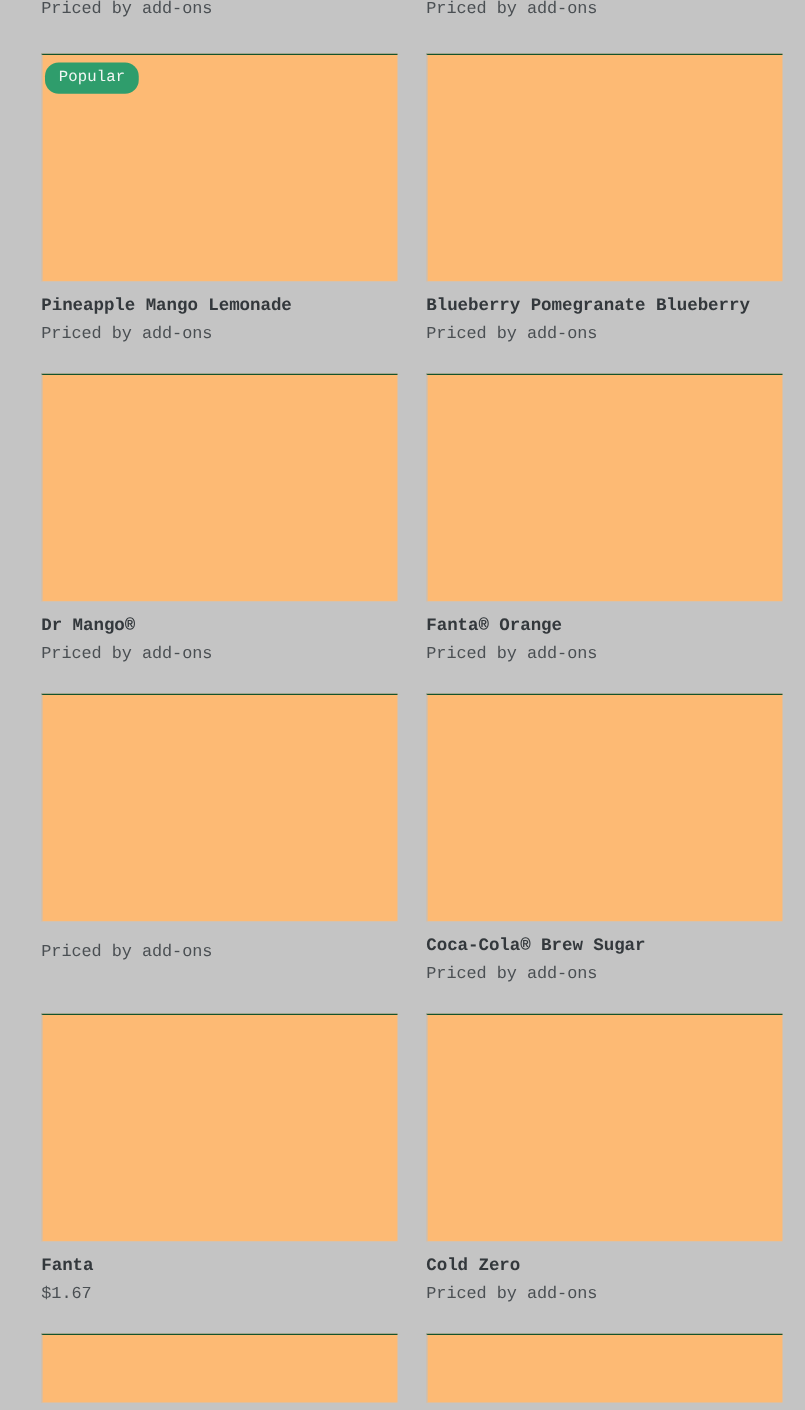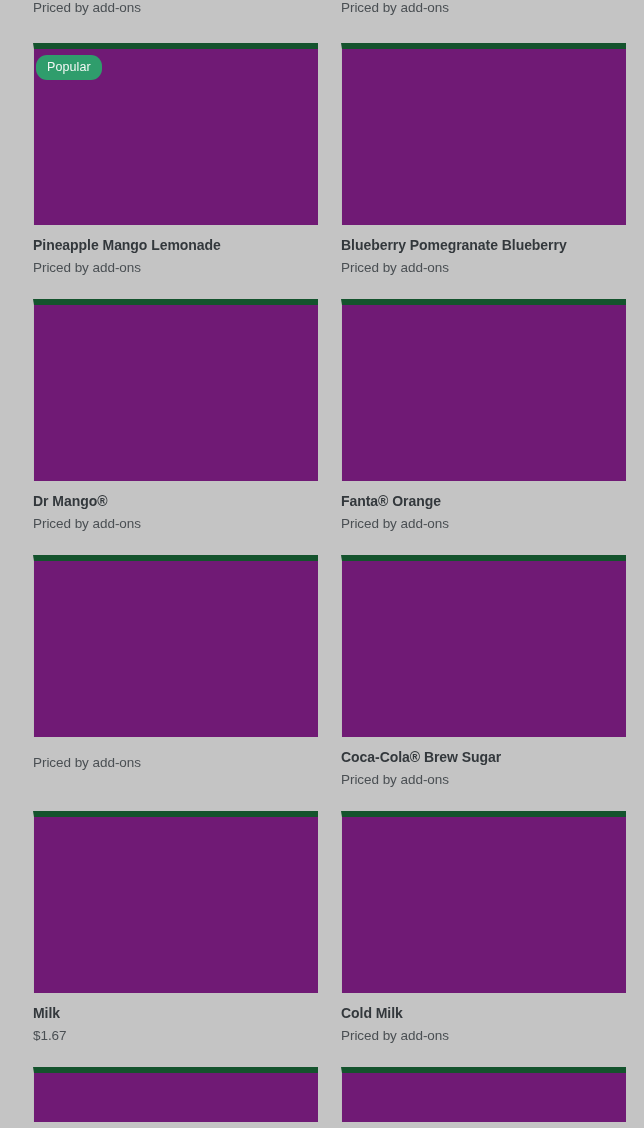--- a/index.html
+++ b/index.html
@@ -18,35 +18,36 @@
 
   #menu-grid {
     position: relative;
     width: 644px;
     padding: 0 33px 4px 33px;
     display: grid;
     grid-template-columns: 285px 285px;
     column-gap: 23px;
     row-gap: 0;
     align-content: start;
+    font-family: Liberation Mono, monospace;
   }
 
   
   .card {
     position: relative;
     width: 285px;
     cursor: pointer;
   }
 
   .card-media {
     position: relative;
     width: 285px;
     height: 182px;
-    background: #701a75;
-    border-top: 6px solid #14532d;
+    background: #fdba74;
+    border-top: 1px solid #14532d;
     border-left: 1px solid #c0c0c0;
     overflow: hidden;
   }
 
   .card-badge {
     position: absolute;
     top: 6px;
     left: 2px;
     background: #2f9d6c;
     color: #f2f7f4;
@@ -160,30 +161,30 @@
       <div class="card-title">Coca-Cola® Brew Sugar</div>
       <div class="card-sub">Priced by add-ons</div>
     </div>
   </div>
 
   <div class="card">
     <div class="card-media">
       
     </div>
     <div class="card-body">
-      <div class="card-title">Milk</div>
+      <div class="card-title">Fanta</div>
       <div class="card-sub">$1.67</div>
     </div>
   </div>
   <div class="card">
     <div class="card-media">
       
     </div>
     <div class="card-body">
-      <div class="card-title">Cold Milk</div>
+      <div class="card-title">Cold Zero</div>
       <div class="card-sub">Priced by add-ons</div>
     </div>
   </div>
 
   <div class="card row-cutoff">
     <div class="card-media">
       
     </div>
 
   </div>

